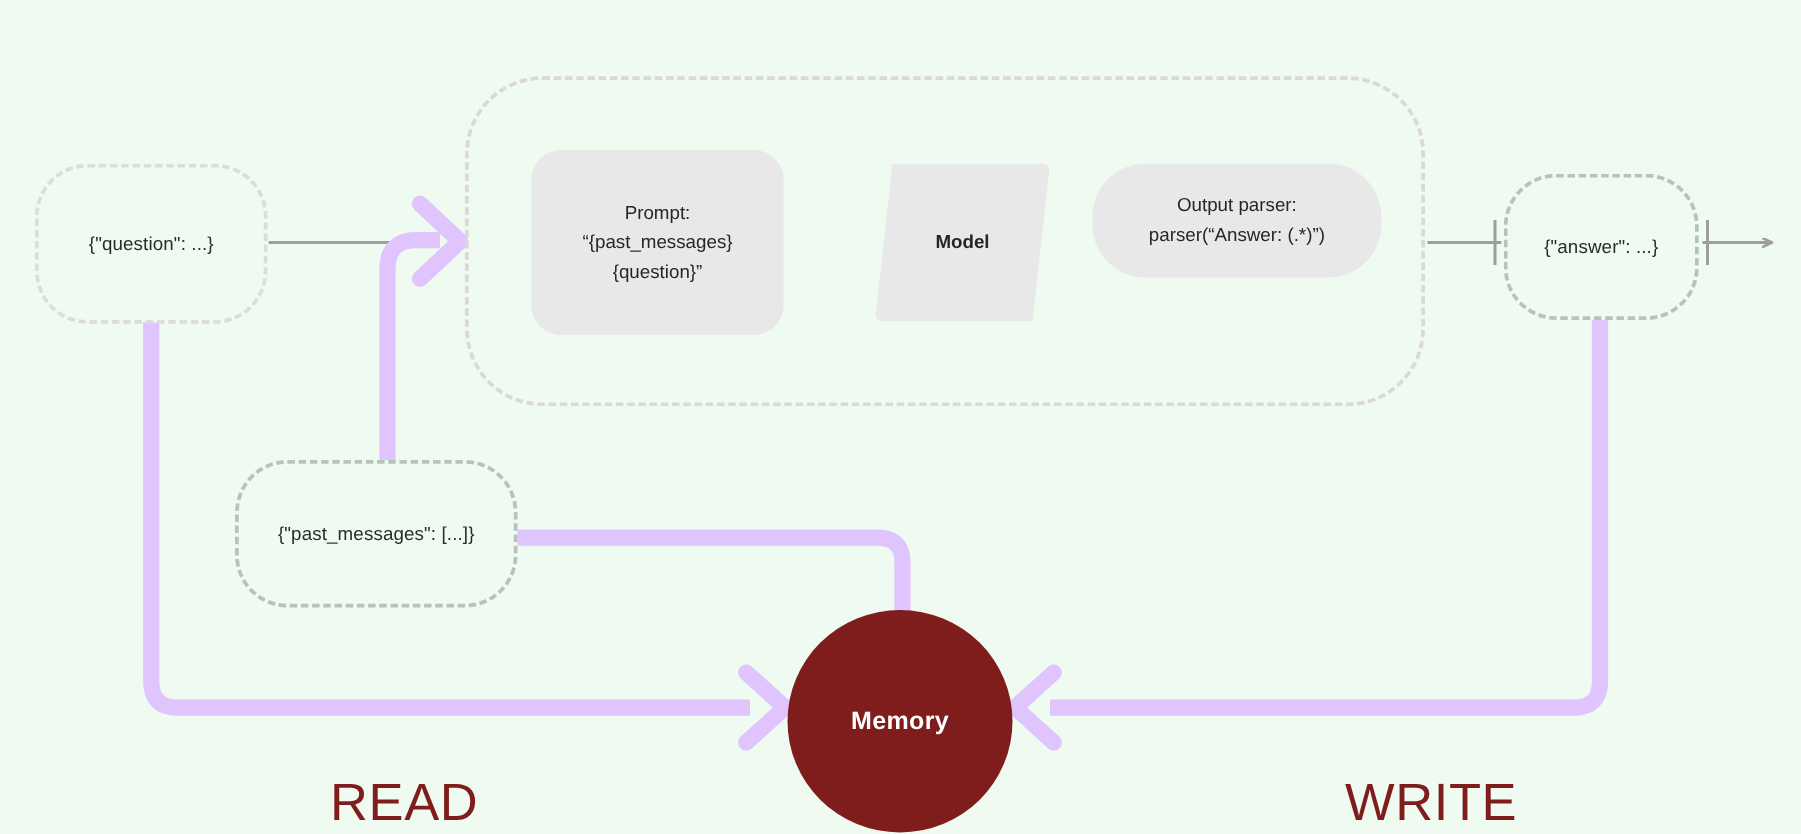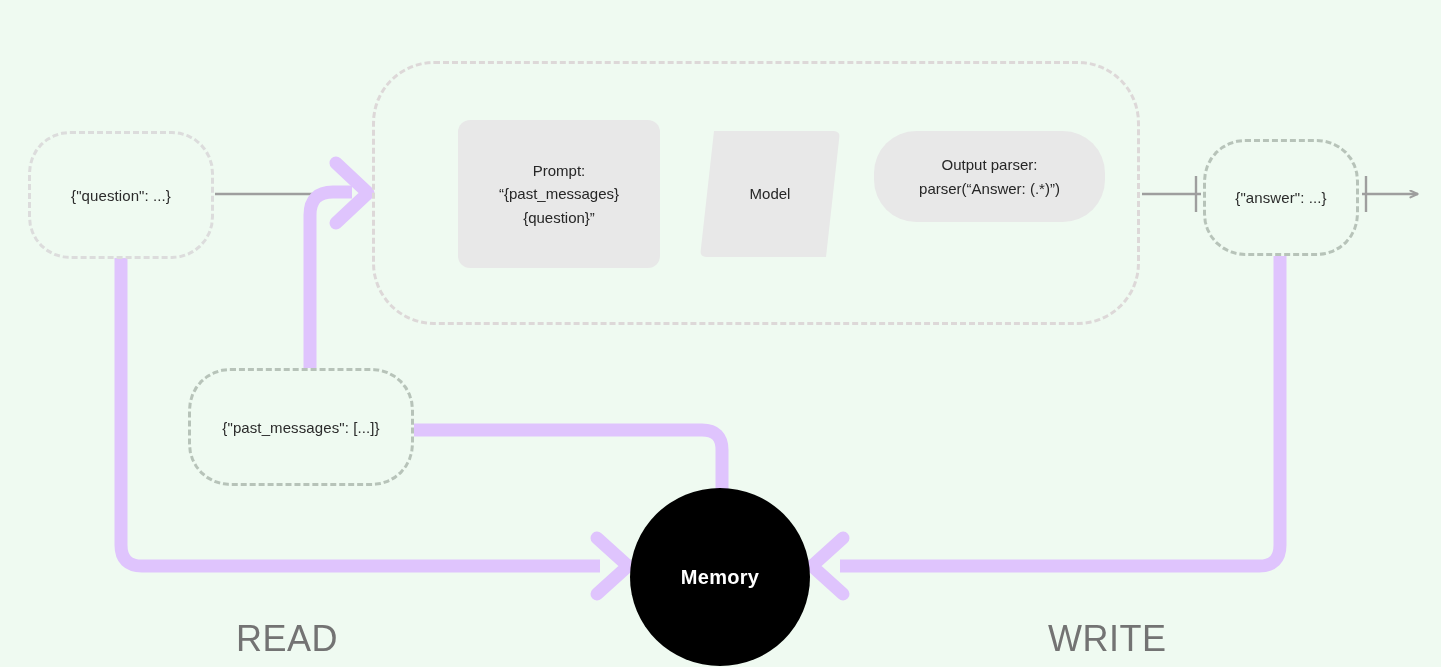--- a/index.html
+++ b/index.html
@@ -73,60 +73,62 @@
     flex-direction: column;
     align-items: center;
     justify-content: center;
     background: #e8e8e8;
     color: #262626;
     font-size: 15px;
     line-height: 1.55;
     text-align: center;
   }
   #step-prompt {
-    left: 458px; top: 120px; width: 202px; height: 148px;
-    border-radius: 12px;
+    left: 425px; top: 120px; width: 202px; height: 148px;
+    border-radius: 24px;
   }
   #step-model {
     left: 700px; top: 131px; width: 140px; height: 126px;
     border-radius: 6px;
     clip-path: polygon(10% 0%, 100% 0%, 90% 100%, 0% 100%);
     background: #e8e8e8;
+    font-weight: bold;
   }
   #step-parser {
     left: 874px; top: 131px; width: 231px; height: 91px;
     border-radius: 42px;
   }
   .step .ln { display: block; white-space: nowrap; }
 
   
   #memory-node {
     position: absolute;
     left: 630px;
     top: 488px;
     width: 180px;
     height: 178px;
     border-radius: 50%;
-    background: #000000;
+    background: #7f1d1d;
     display: flex;
     align-items: center;
     justify-content: center;
     color: #ffffff;
     font-size: 20px;
     font-weight: bold;
     letter-spacing: .3px;
   }
 
   
   .caption {
     position: absolute;
-    color: #737373;
-    font-size: 36px;
+    color: #7f1d1d;
+    font-size: 42px;
     letter-spacing: .5px;
     white-space: nowrap;
+    margin-left: 28px;
   }
   #caption-read  { left: 236px;  top: 618px; }
   #caption-write { left: 1048px; top: 618px; }
 </style>
 </head>
 <body>
 
 <div id="canvas">
 
   <svg id="wires" viewBox="0 0 1441 667" width="1441" height="667">

